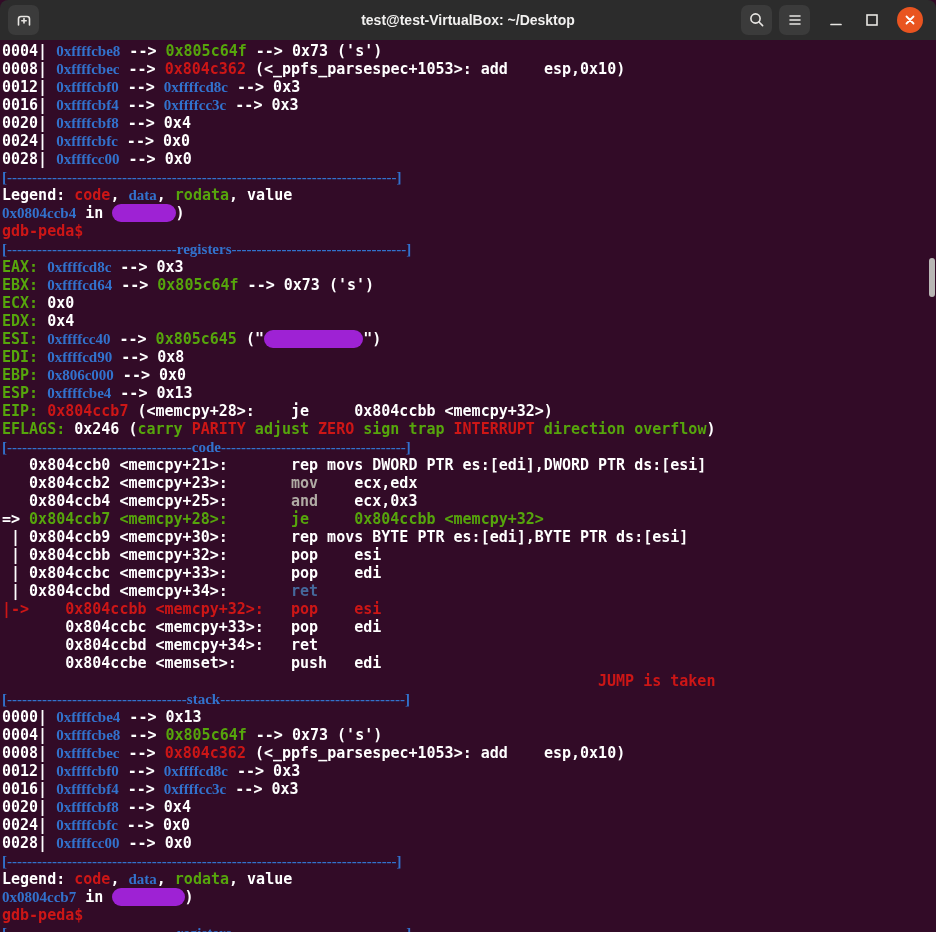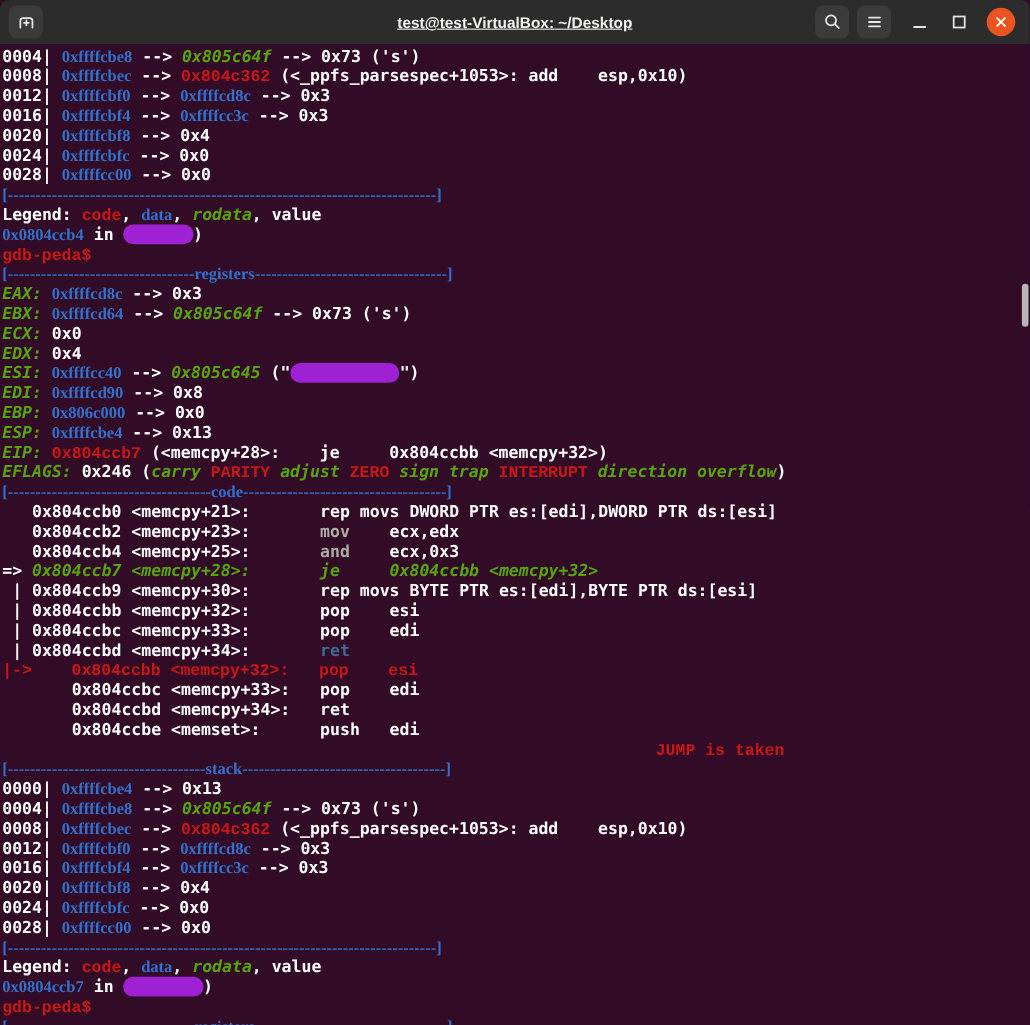--- a/index.html
+++ b/index.html
@@ -26,21 +26,21 @@
   
   .titlebar{
     position:absolute;top:0;left:0;width:936px;height:40px;
     background:var(--titlebar);
     border-radius:8px 8px 0 0;
   }
   .window-title{
     position:absolute;left:0;right:0;top:0;height:40px;
     display:flex;align-items:center;justify-content:center;
     font:bold 14px "Liberation Sans",sans-serif;
-    color:#f2f1f0;pointer-events:none;text-decoration:underline;
+    color:#f2f1f0;pointer-events:none;
   }
   .tb-btn{
     position:absolute;top:5px;width:31px;height:30px;border:none;padding:0;
     background:var(--btnbg);border-radius:7px;
     display:flex;align-items:center;justify-content:center;cursor:pointer;
   }
   .tb-plain{background:transparent;border-radius:0;}
   .btn-newtab{left:8px;}
   .btn-search{left:741px;}
   .btn-menu{left:779px;}
@@ -57,22 +57,22 @@
     position:absolute;top:40px;left:0;width:936px;height:892px;
     background:var(--bg);overflow:hidden;cursor:text;
   }
   .terminal pre{
     margin:0;padding:2px 0 0 2px;
     font:700 15px/18px "DejaVu Sans Mono",monospace;
   }
   .line{height:18px;white-space:pre;}
   .c-w{color:var(--white);}
   .c-b{color:var(--blue);font-family:Liberation Serif, serif;}
-  .c-g{color:var(--green);font-style:italic;}
-  .c-r{color:var(--red);font-family:Liberation Mono, monospace;}
+  .c-g{color:var(--green);}
+  .c-r{color:var(--red);}
   .c-gy{color:var(--gray);}
   .c-rb{color:var(--retblue);}
   .c-rd{background:var(--redact);border-radius:9px;color:var(--redact);}
   .scroll-thumb{
     position:absolute;right:1px;top:218px;width:6px;height:39px;
     background:var(--scrollbar);border-radius:3px;cursor:default;
   }
 </style>
 </head>
 <body>

